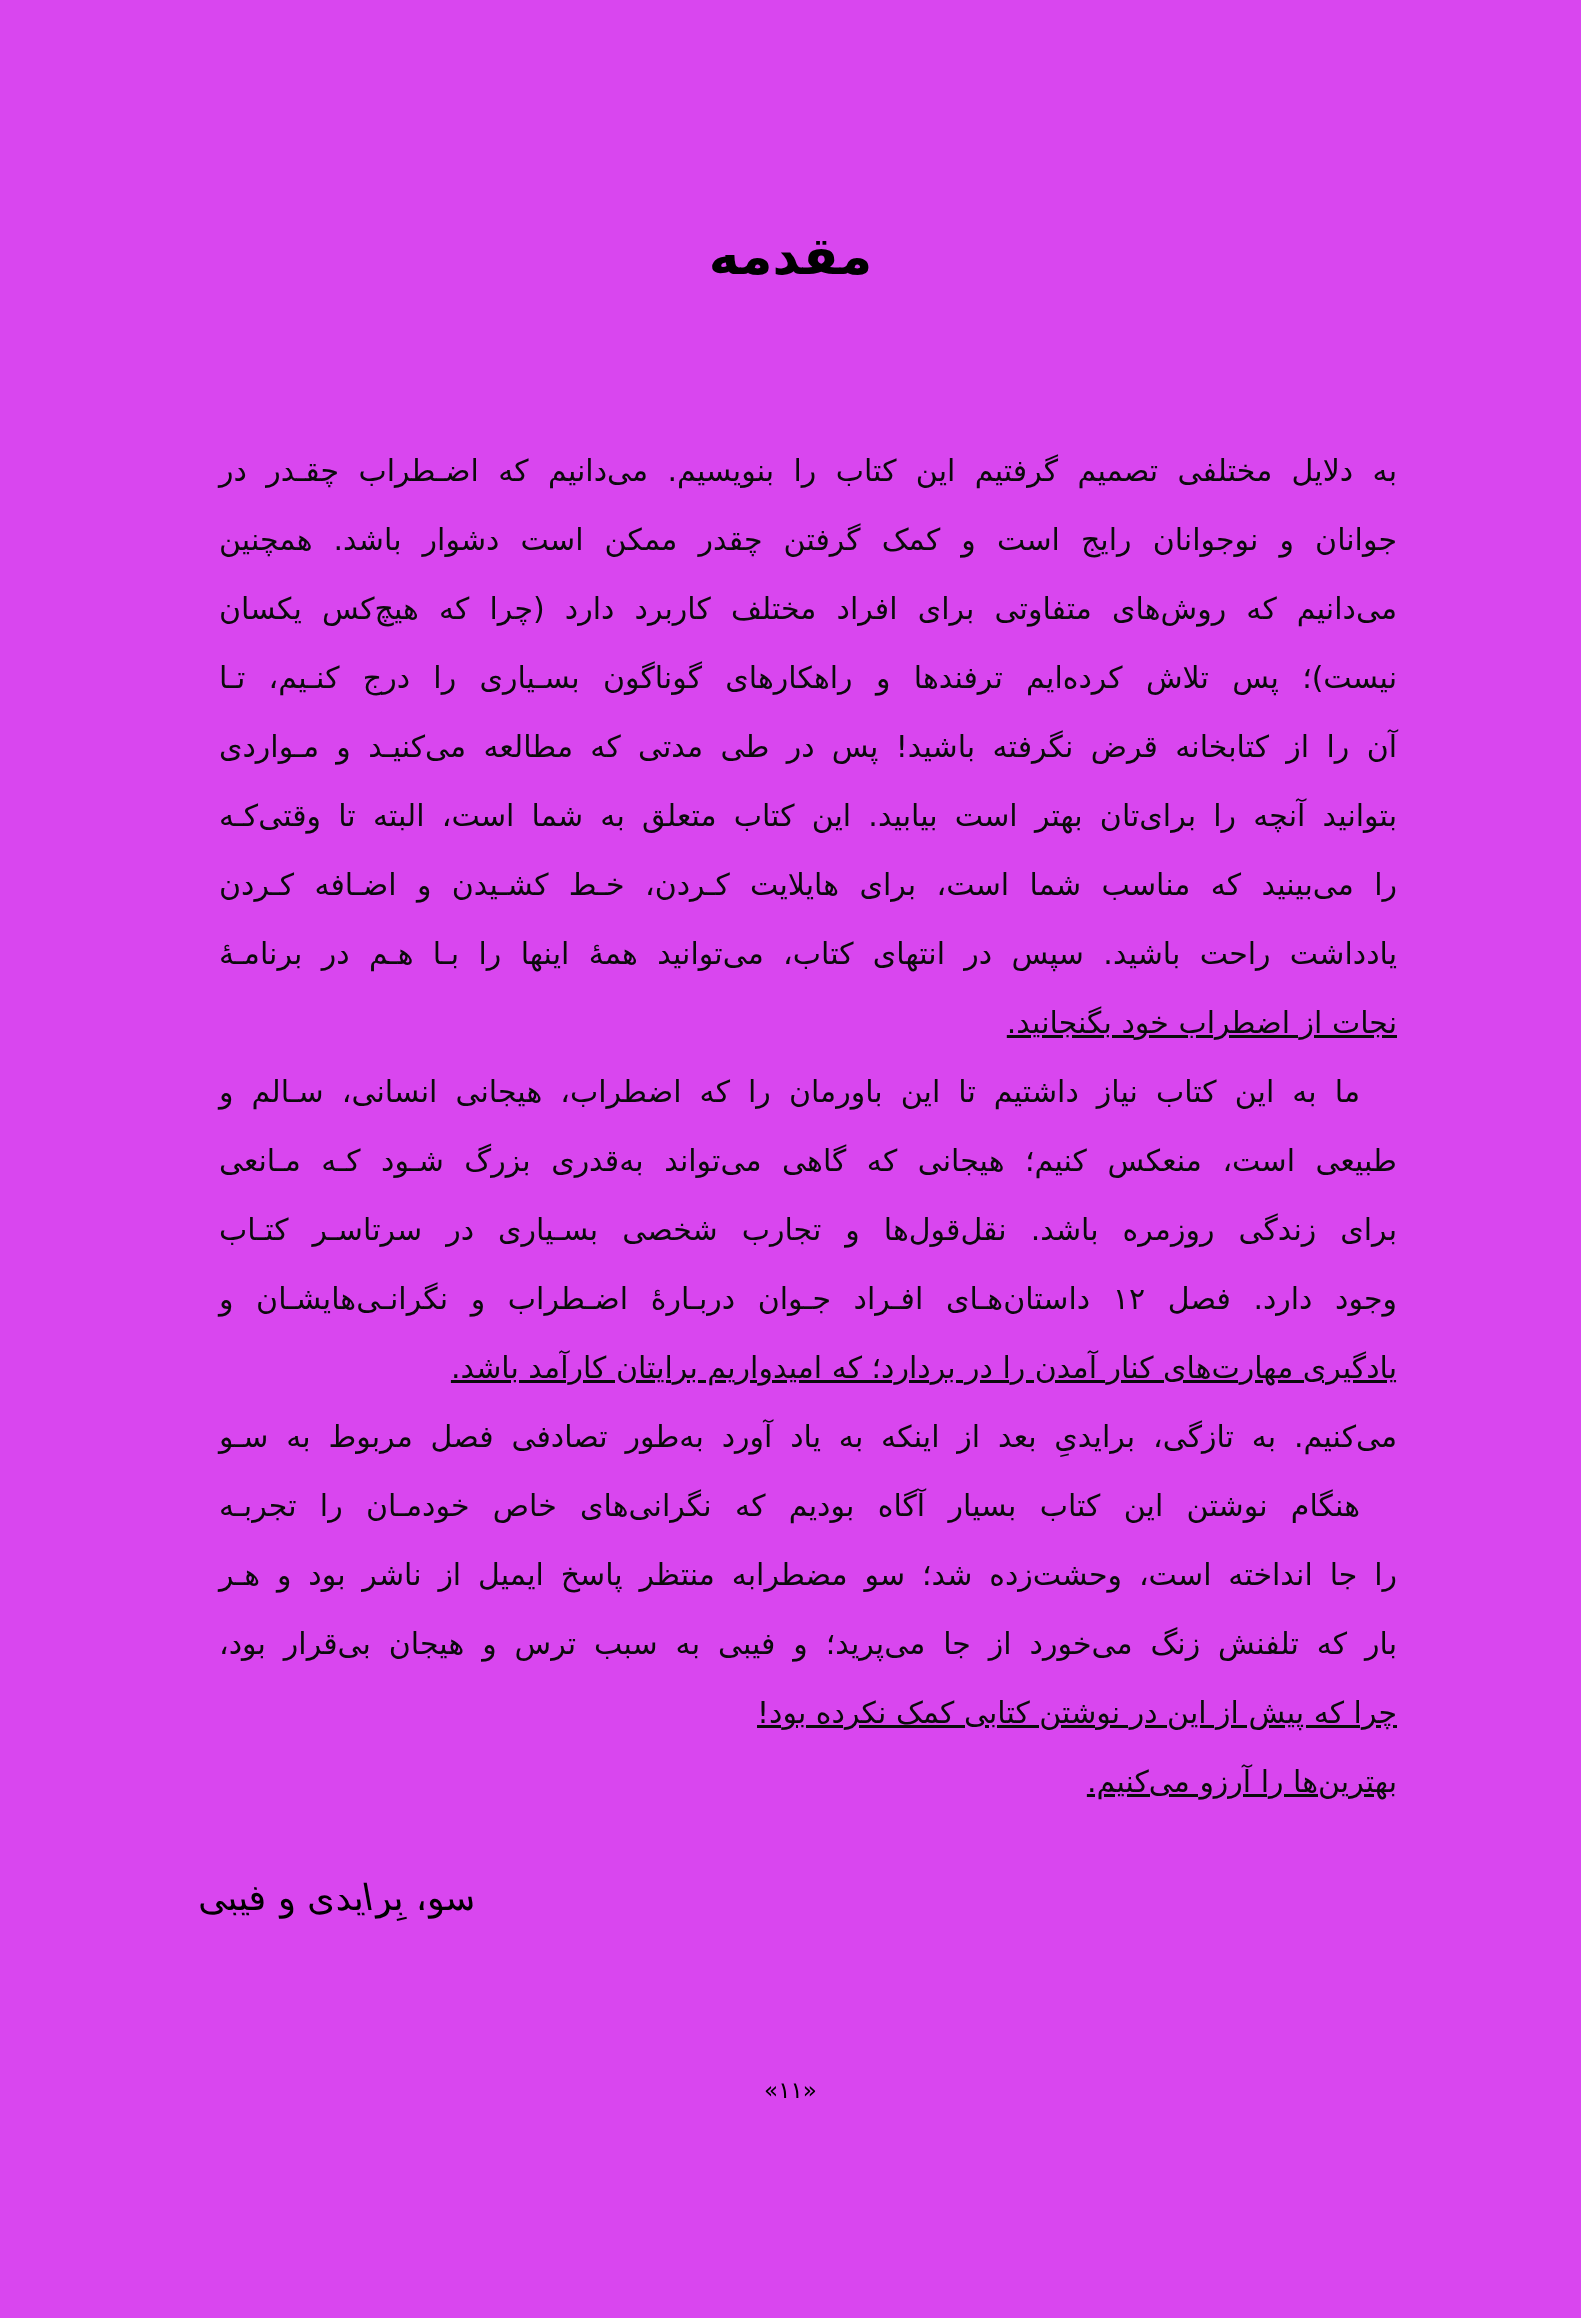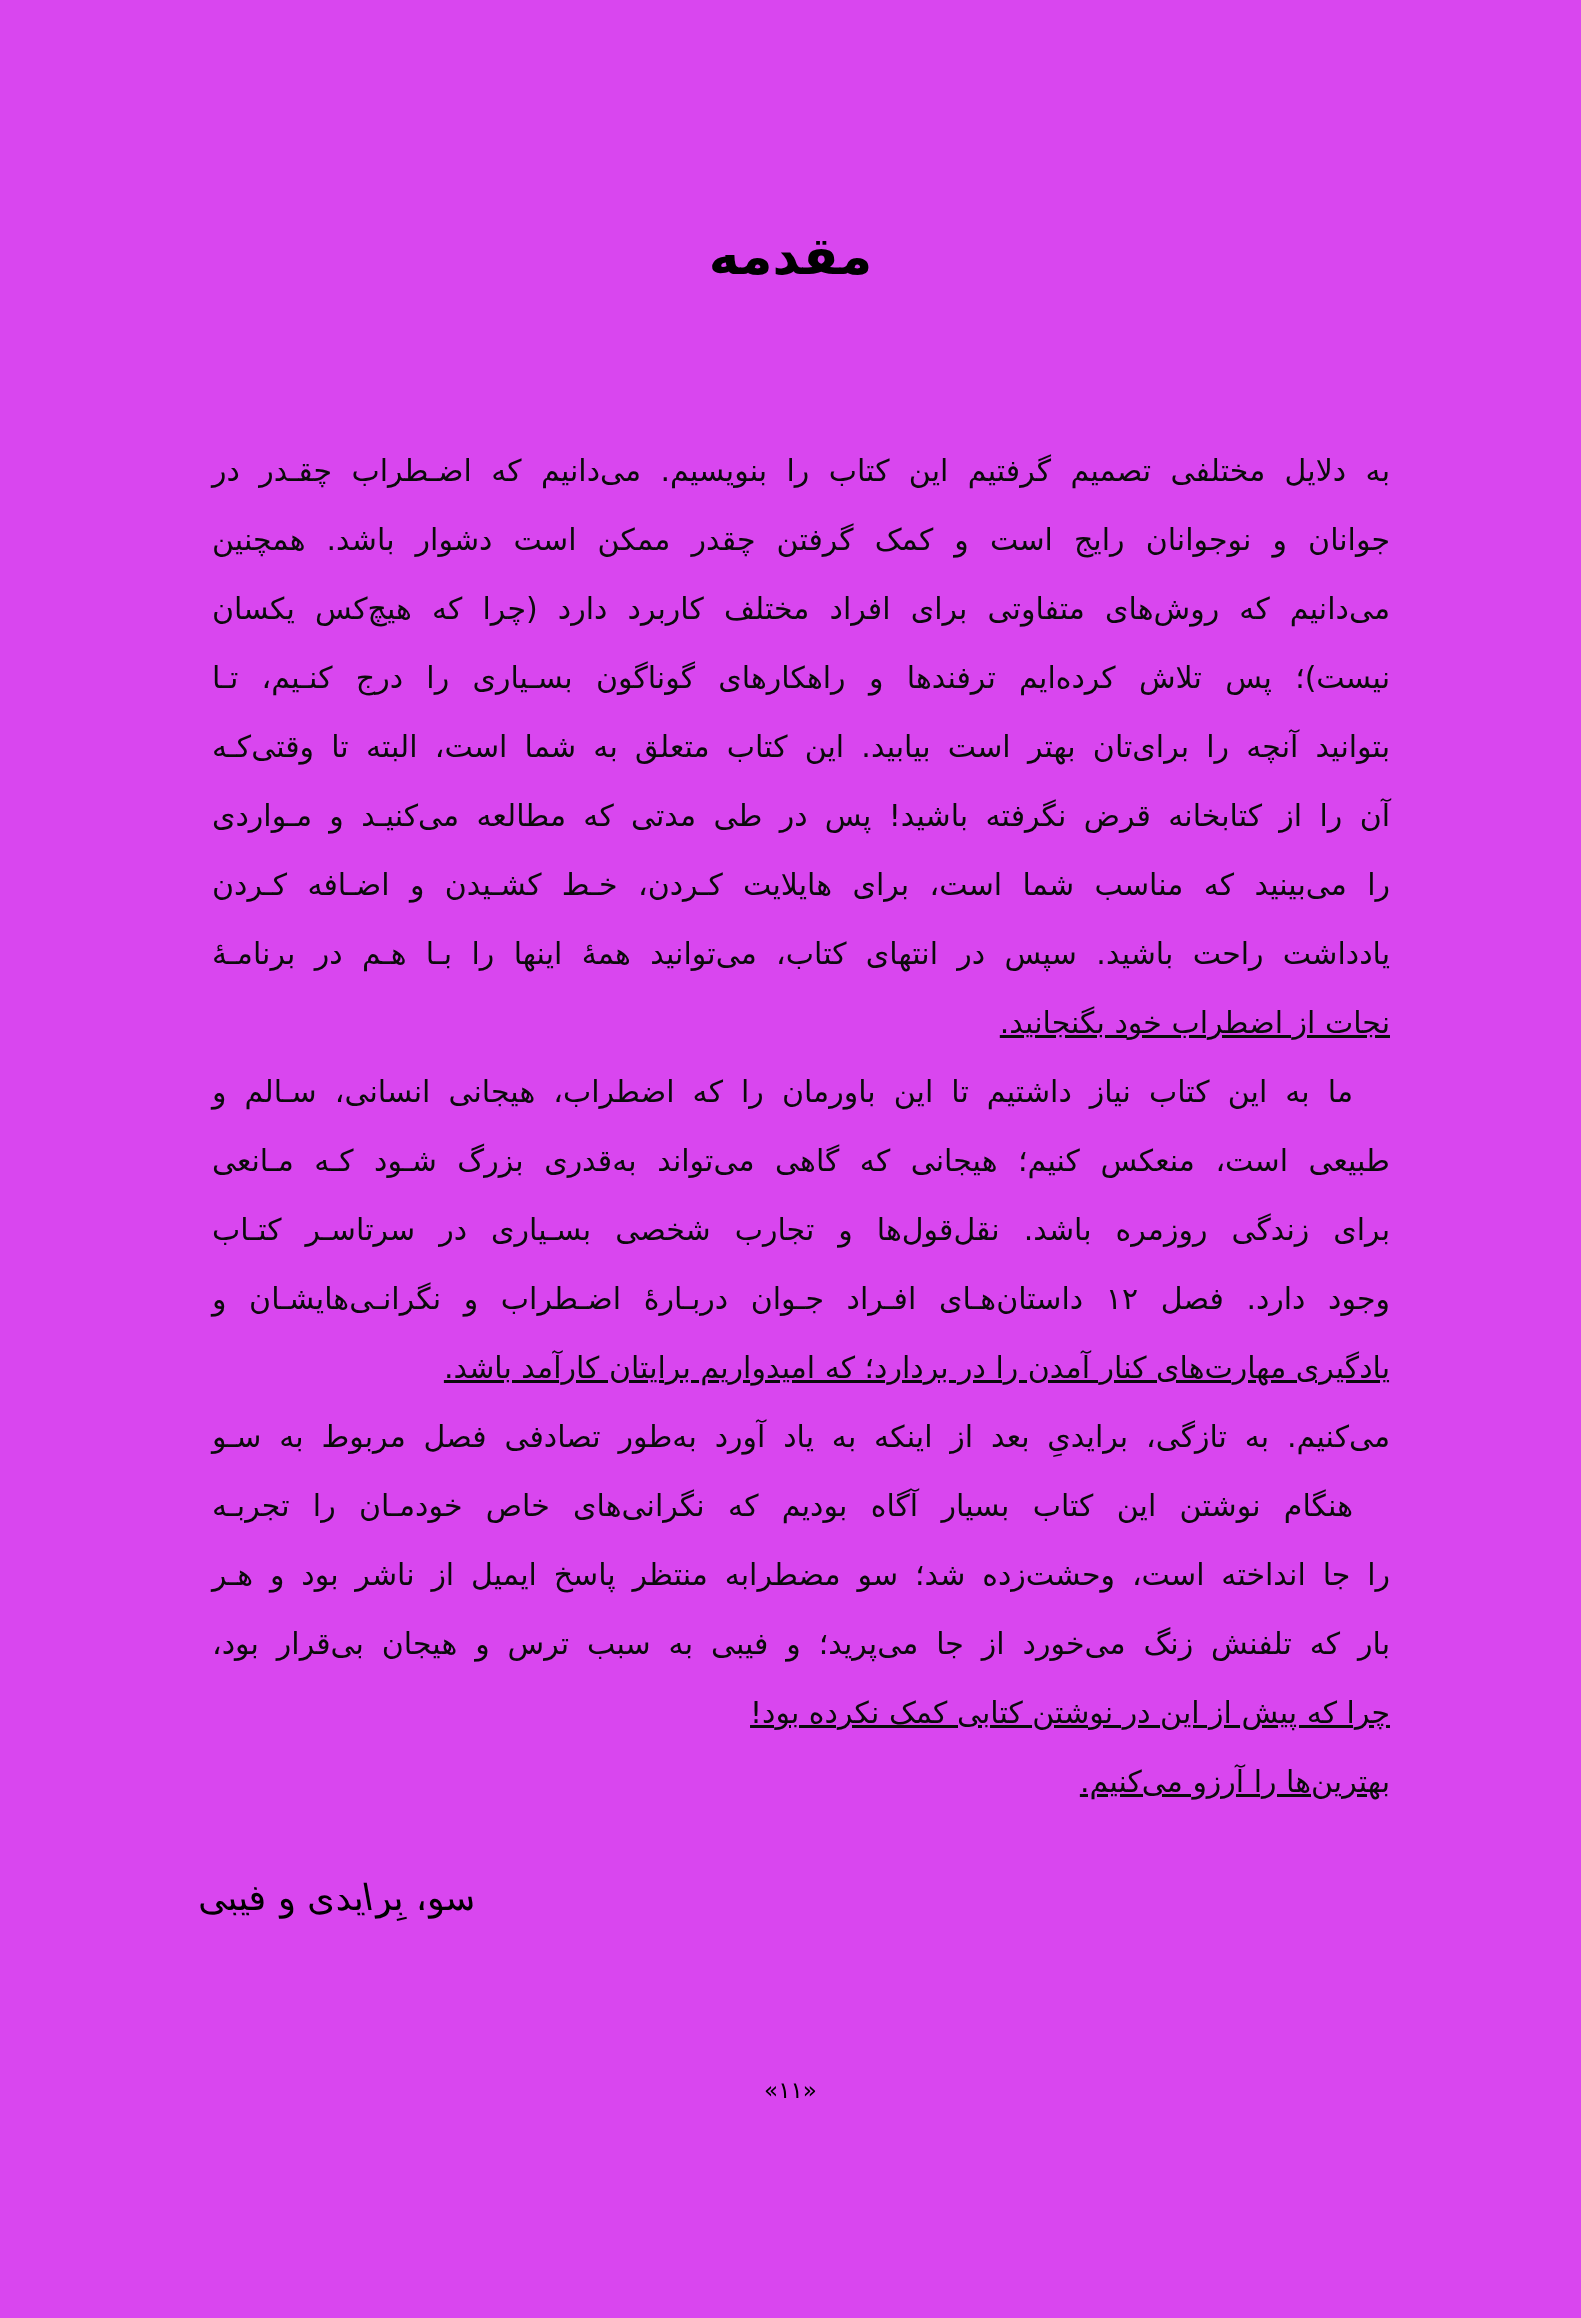--- a/index.html
+++ b/index.html
@@ -26,21 +26,21 @@
     margin: 0;
     text-align: center;
     font-size: 52px;
     line-height: 80px;
     font-weight: 700;
     color: #000000;
   }
   .body-text {
     position: absolute;
     top: 436px;
-    right: 191px;
+    right: 184px;
     width: 1178px;
   }
   .para {
     margin: 0;
     padding: 0;
   }
   .line {
     font-size: 30px;
     line-height: 69px;
     text-align: justify;
@@ -83,22 +83,22 @@
 
   <h1 class="title">مقدمه</h1>
 
   <div class="body-text">
 
     <div class="para">
       <div class="line">به دلایل مختلفی تصمیم گرفتیم این کتاب را بنویسیم. می‌دانیم که اضـطراب چقـدر در</div>
       <div class="line">جوانان و نوجوانان رایج است و کمک گرفتن چقدر ممکن است دشوار باشد. همچنین</div>
       <div class="line">می‌دانیم که روش‌های متفاوتی برای افراد مختلف کاربرد دارد (چرا که هیچ‌کس یکسان</div>
       <div class="line">نیست)؛ پس تلاش کرده‌ایم ترفندها و راهکارهای گوناگون بسـیاری را درج کنـیم، تـا</div>
+      <div class="line">آن را از کتابخانه قرض نگرفته باشید! پس در طی مدتی که مطالعه می‌کنیـد و مـواردی</div>
       <div class="line">بتوانید آنچه را برای‌تان بهتر است بیابید. این کتاب متعلق به شما است، البته تا وقتی‌کـه</div>
-      <div class="line">آن را از کتابخانه قرض نگرفته باشید! پس در طی مدتی که مطالعه می‌کنیـد و مـواردی</div>
       <div class="line">را می‌بینید که مناسب شما است، برای هایلایت کـردن، خـط کشـیدن و اضـافه کـردن</div>
       <div class="line">یادداشت راحت باشید. سپس در انتهای کتاب، می‌توانید همهٔ اینها را بـا هـم در برنامـهٔ</div>
       <div class="line last">نجات از اضطراب خود بگنجانید.</div>
     </div>
 
     <div class="para">
       <div class="line indent">ما به این کتاب نیاز داشتیم تا این باورمان را که اضطراب، هیجانی انسانی، سـالم و</div>
       <div class="line">طبیعی است، منعکس کنیم؛ هیجانی که گاهی می‌تواند به‌قدری بزرگ شـود کـه مـانعی</div>
       <div class="line">برای زندگی روزمره باشد. نقل‌قول‌ها و تجارب شخصی بسـیاری در سرتاسـر کتـاب</div>
       <div class="line">وجود دارد. فصل ۱۲ داستان‌هـای افـراد جـوان دربـارهٔ اضـطراب و نگرانـی‌هایشـان و</div>

